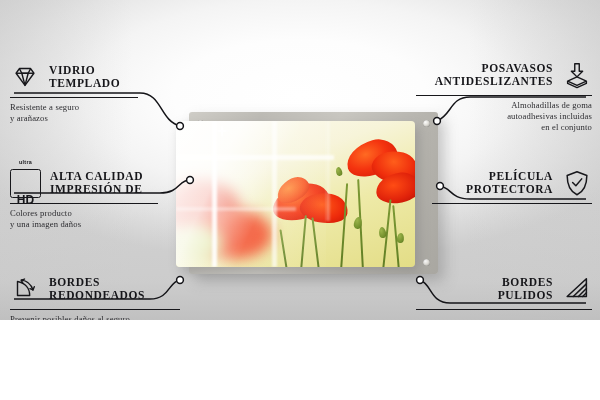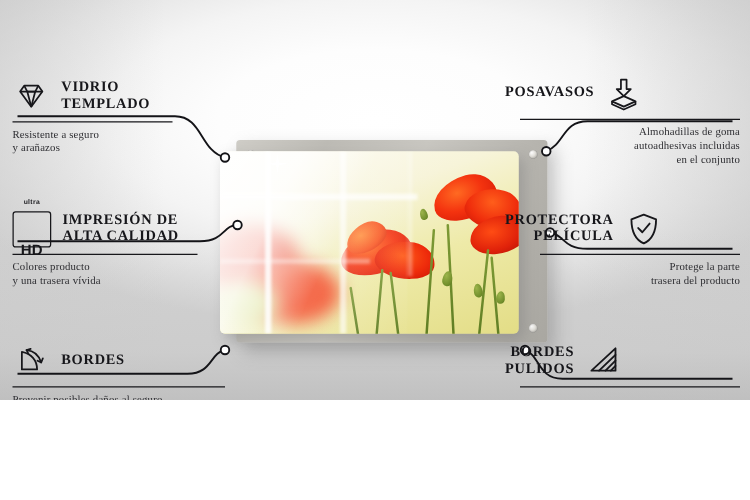--- a/index.html
+++ b/index.html
@@ -129,21 +129,21 @@
   }
   .feature.left  { left: 10px;  text-align: left; }
   .feature.right { right: 8px;  text-align: right; }
 
   .f-head {
     display: flex;
     align-items: center;
     gap: 9px;
     min-height: 34px;
   }
-  .feature.right .f-head { flex-direction: row-reverse; justify-content: flex-end; }
+  .feature.right .f-head { flex-direction: row-reverse; }
 
   .f-title {
     font-family: "Liberation Serif", serif;
     font-weight: 700;
     font-size: 11.5px;
     line-height: 13.5px;
     letter-spacing: 0.6px;
     color: #16161a;
     text-transform: uppercase;
   }
@@ -310,90 +310,88 @@
     </div>
   </div>
 
   <div class="feature left" style="top:166px;">
     <div class="f-head">
       <div class="hd-badge">
         <span class="hd-ultra">ultra</span>
         <span class="hd-hd">HD</span>
       </div>
       <div>
+        <div class="f-title">ALTA CALIDAD</div>
         <div class="f-title">IMPRESIÓN DE</div>
-        <div class="f-title">ALTA CALIDAD</div>
       </div>
     </div>
     <div class="f-rule" style="width:148px;"></div>
     <div class="f-sub">
       <div>Colores producto</div>
-      <div>y una trasera vívida</div>
+      <div>y una imagen daños</div>
     </div>
   </div>
 
   <div class="feature left" style="top:272px;">
     <div class="f-head">
       <svg class="f-icon" viewBox="0 0 32 32">
         <g fill="none" stroke="#17171b" stroke-width="1.5" stroke-linejoin="round" stroke-linecap="round">
           <path d="M8 8 L8 23 L21 23 C21 15 16 9.5 8 8 Z"></path>
           <path d="M12 6.5 C18 7 22.5 11 24.5 17"></path>
           <path d="M12 6.5 L15.5 5.4 M12 6.5 L13.6 9.7"></path>
           <path d="M24.5 17 L25.9 13.6 M24.5 17 L21.3 15.6"></path>
         </g>
       </svg>
       <div>
         <div class="f-title">BORDES</div>
+        <div class="f-title">REDONDEADOS</div>
       </div>
     </div>
     <div class="f-rule" style="width:170px;"></div>
     <div class="f-sub">
       <div>Prevenir posibles daños al seguro</div>
     </div>
   </div>
 
   <div class="feature right" style="top:58px;">
     <div class="f-head">
       <svg class="f-icon" viewBox="0 0 32 32">
         <g fill="none" stroke="#17171b" stroke-width="1.5" stroke-linejoin="round">
           <path d="M13.6 4 L18.4 4 L18.4 12 L22 12 L16 18 L10 12 L13.6 12 Z"></path>
           <path d="M16 18 L26 22.5 L16 27 L6 22.5 Z"></path>
           <path d="M6 22.5 L6 25 L16 29.5 L26 25 L26 22.5"></path>
         </g>
       </svg>
       <div>
         <div class="f-title">POSAVASOS</div>
+        <div class="f-title">ANTIDESLIZANTES</div>
       </div>
     </div>
     <div class="f-rule" style="width:176px; margin-left:12px;"></div>
     <div class="f-sub">
       <div>Almohadillas de goma</div>
       <div>autoadhesivas incluidas</div>
       <div>en el conjunto</div>
     </div>
   </div>
 
   <div class="feature right" style="top:166px;">
     <div class="f-head">
       <svg class="f-icon" viewBox="0 0 32 32">
         <g fill="none" stroke="#17171b" stroke-width="1.6" stroke-linejoin="round" stroke-linecap="round">
           <path d="M16 4 L26.5 8 C26.5 18 22.5 25.5 16 28.5 C9.5 25.5 5.5 18 5.5 8 Z"></path>
           <path d="M11.3 15.4 L14.8 19 L21 11.6"></path>
         </g>
       </svg>
       <div>
+        <div class="f-title">PELÍCULA</div>
         <div class="f-title">PROTECTORA</div>
-        <div class="f-title">PELÍCULA</div>
       </div>
     </div>
     <div class="f-rule" style="width:160px; margin-left:28px;"></div>
-    <div class="f-sub">
-      <div>Protege la parte</div>
-      <div>trasera del producto</div>
-    </div>
   </div>
 
   <div class="feature right" style="top:272px;">
     <div class="f-head">
       <svg class="f-icon" viewBox="0 0 32 32">
         <g fill="none" stroke="#17171b" stroke-width="1.6" stroke-linejoin="round" stroke-linecap="round">
           <path d="M26 5 L26 24 L5.5 24 Z"></path>
           <path d="M26 10.5 L12 24"></path>
           <path d="M26 15.5 L17.5 24"></path>
           <path d="M26 20 L22 24"></path>

